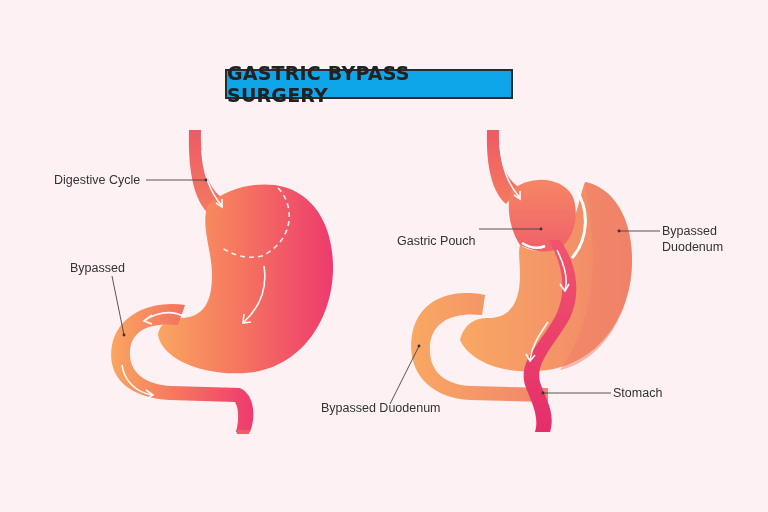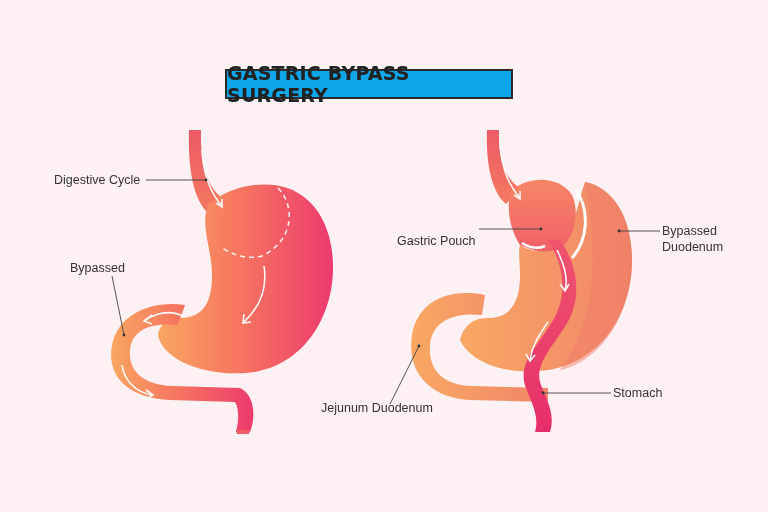--- a/index.html
+++ b/index.html
@@ -117,13 +117,13 @@
       <circle cx="419" cy="346" r="1.4"></circle>
   </g>
 </svg>
 
 <div class="label" style="left:54px;top:173px;">Digestive Cycle</div>
 <div class="label" style="left:70px;top:261px;">Bypassed</div>
 <div class="label" style="left:397px;top:234px;">Gastric Pouch</div>
 <div class="label" style="left:662px;top:224px;">Bypassed</div>
 <div class="label" style="left:662px;top:240px;">Duodenum</div>
 <div class="label" style="left:613px;top:386px;">Stomach</div>
-<div class="label" style="left:321px;top:401px;">Jejunum Duodenum</div>
+<div class="label" style="left:321px;top:401px;">Bypassed Duodenum</div>
 
 </body></html>

